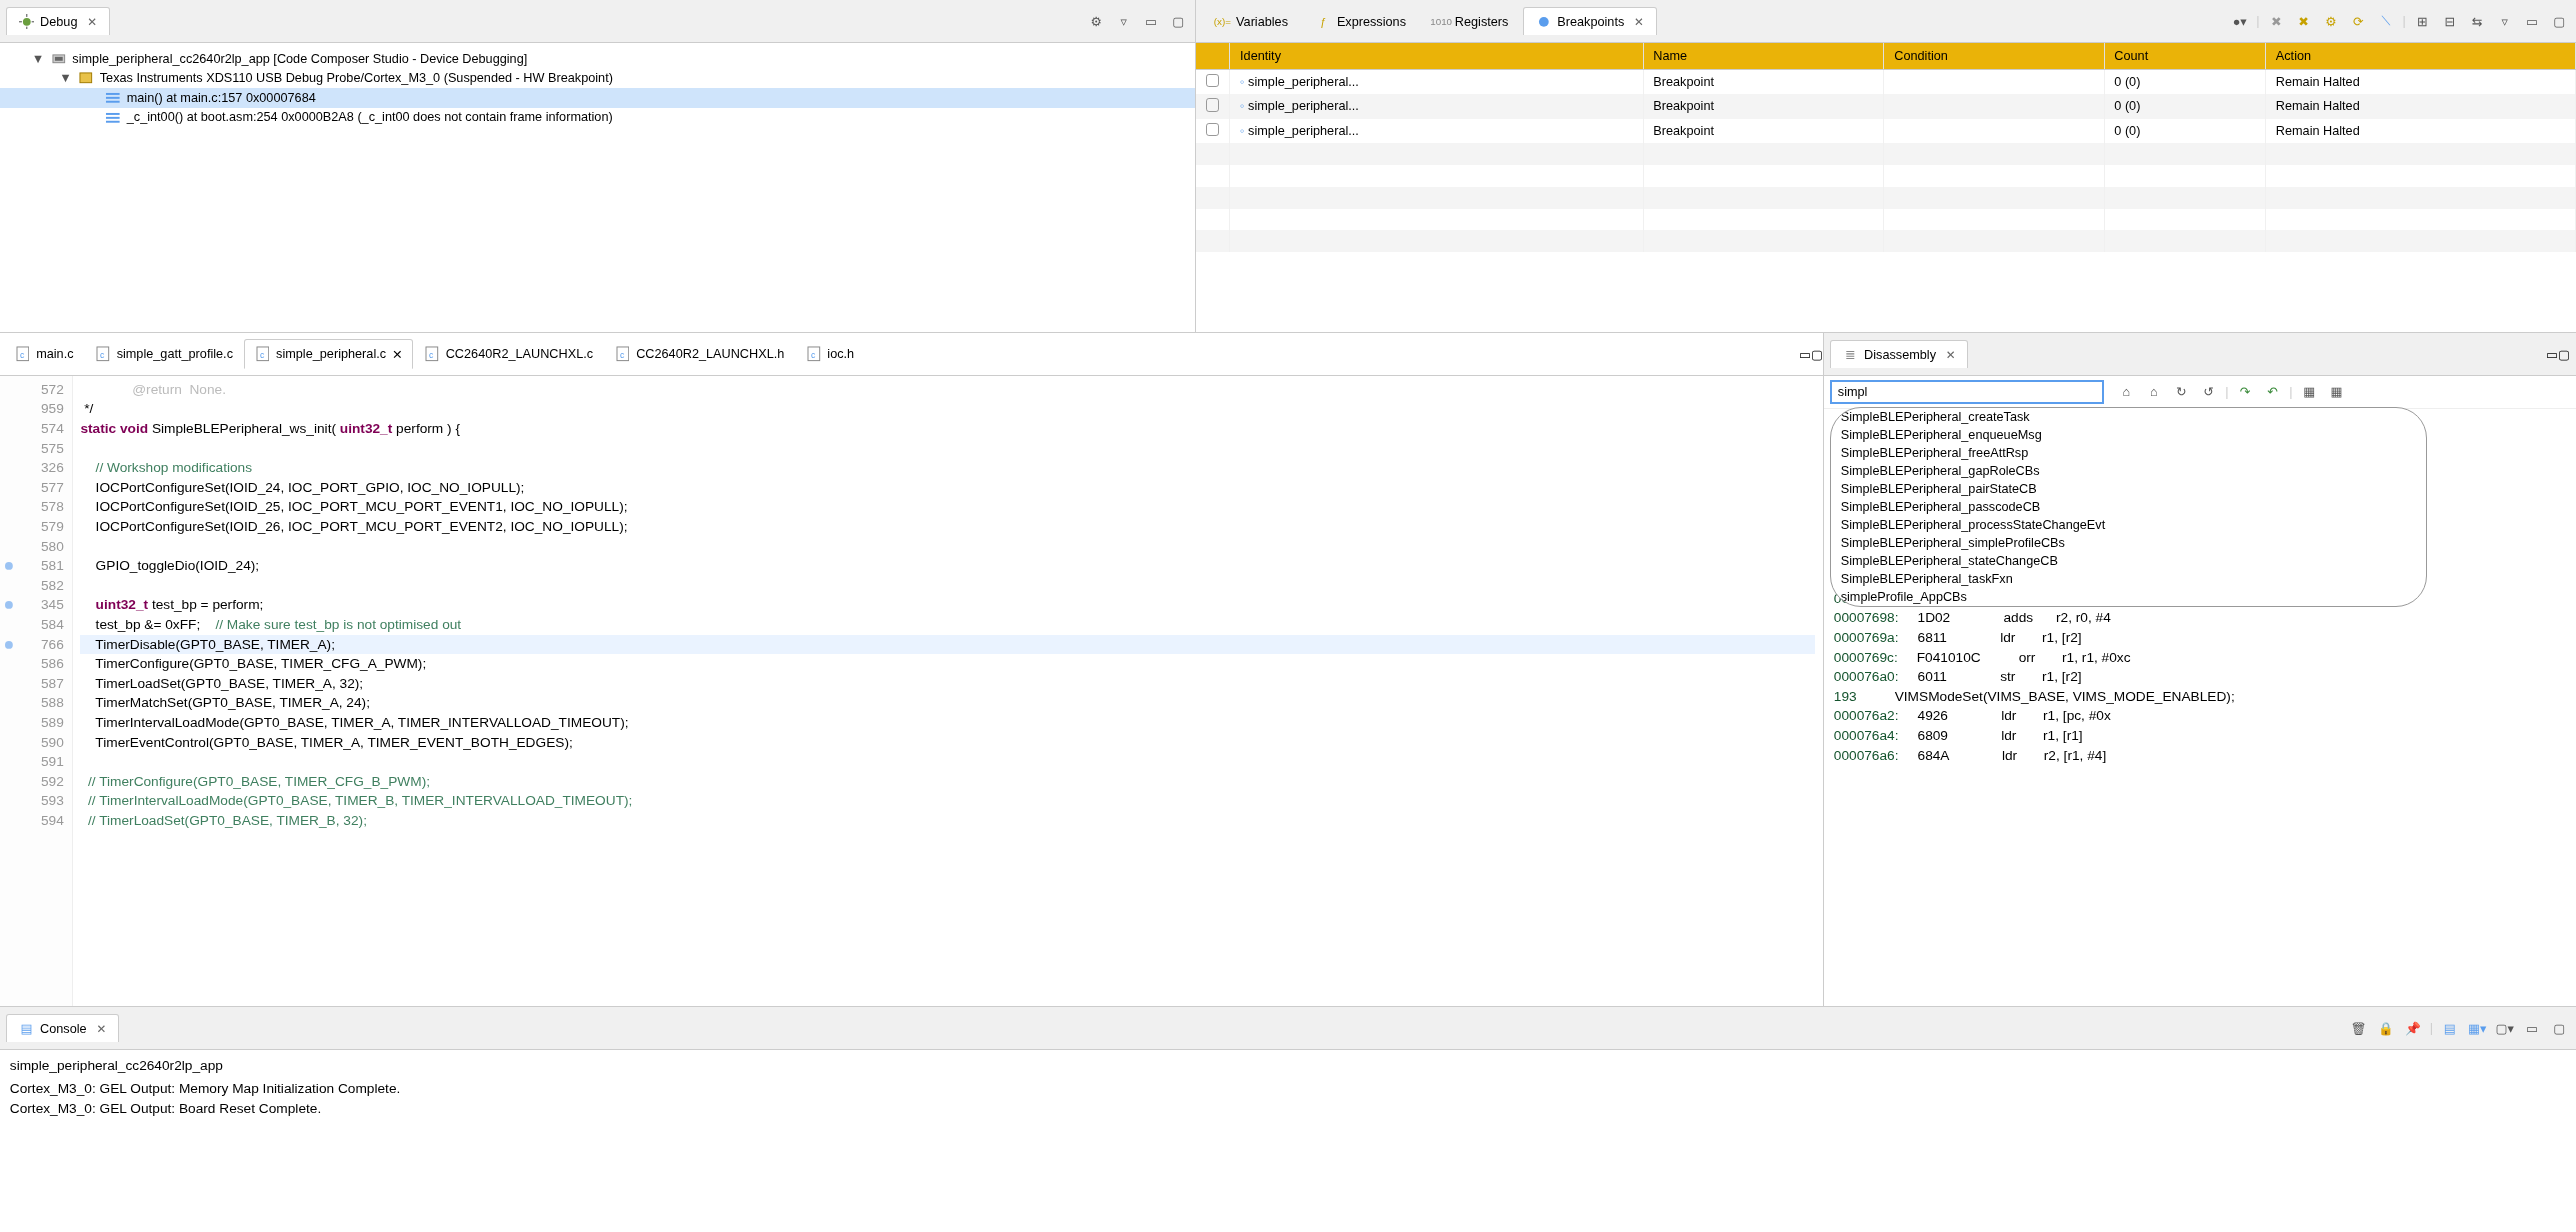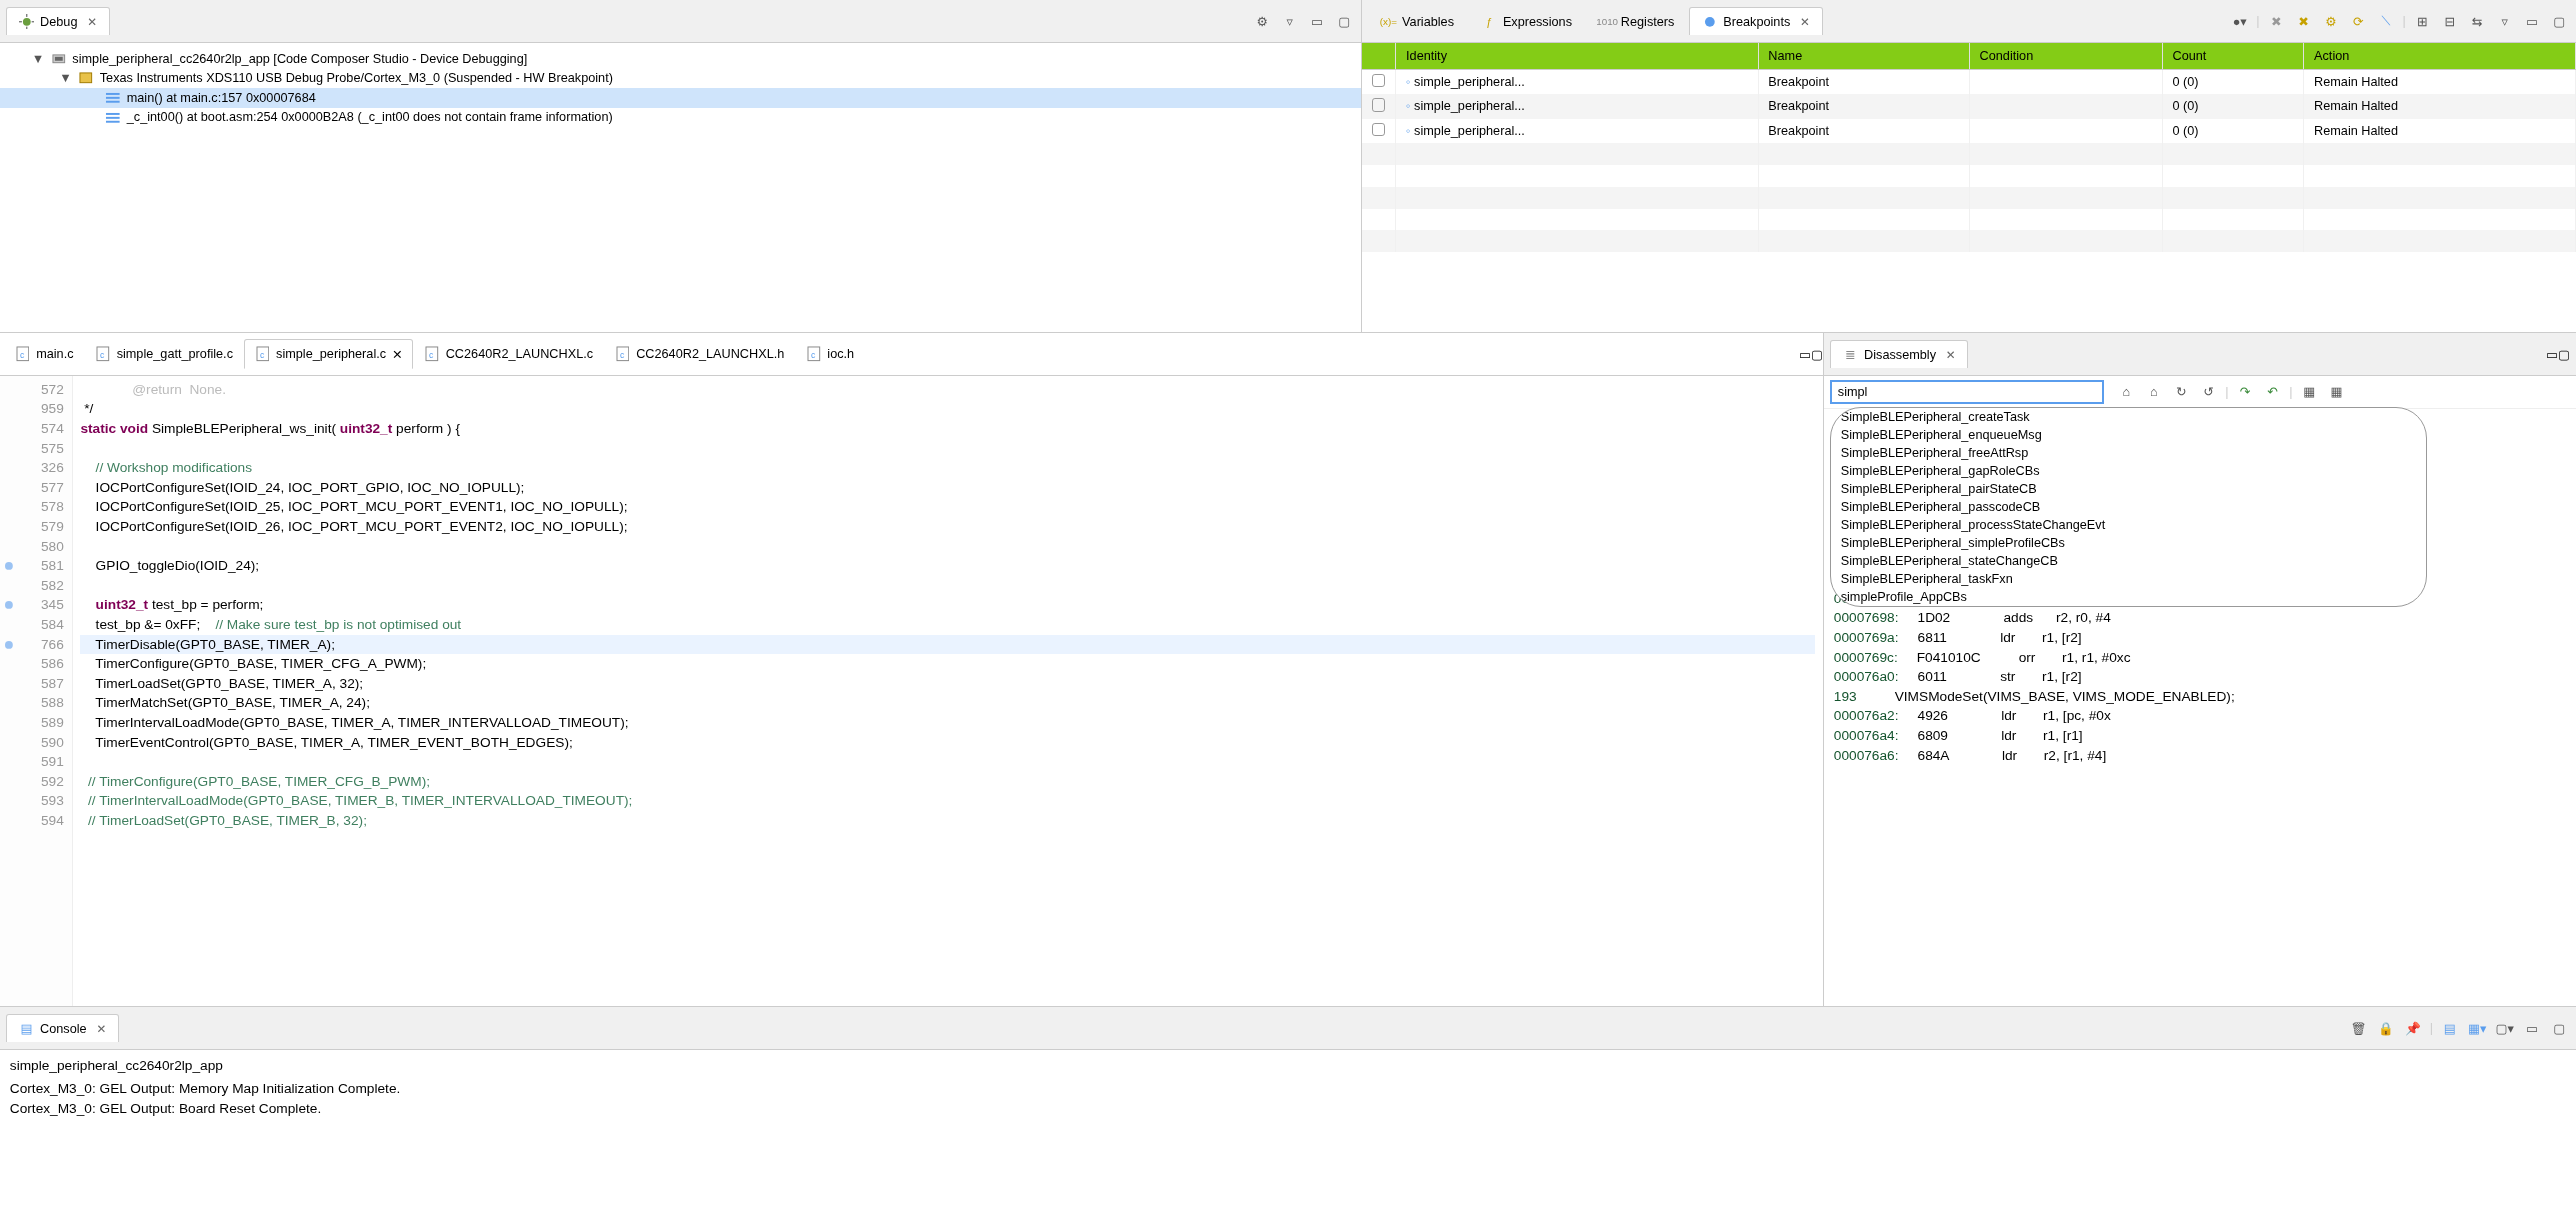--- a/index.html
+++ b/index.html
@@ -4,40 +4,40 @@
 <style>
 * { box-sizing: border-box; margin: 0; padding: 0; font-family: -apple-system, BlinkMacSystemFont, "Segoe UI", sans-serif; }
 body { background: #fff; font-size: 12.7px; color: #000; overflow: hidden; }
 
 .container { display: flex; flex-direction: column; width: 2576px; height: 1232px; transform-origin: top left; }
 .top-row { display: flex; height: 333px; border-bottom: 1px solid #ccc; }
 .editor-row { display: flex; flex: 1; min-height: 0; border-bottom: 1px solid #ccc; }
 .console-row { height: 225px; display: flex; flex-direction: column; }
 
 .panel { display: flex; flex-direction: column; background: #fff; }
-.panel-left { width: 1362px; border-right: 1px solid #ccc; }
+.panel-left { width: 1196px; border-right: 1px solid #ccc; }
 .panel-right { flex: 1; }
 
 .tab-bar { display: flex; align-items: center; height: 43px; background: #f0f0f0; border-bottom: 1px solid #ccc; padding: 0 5.9px; }
 .tab-bar .spacer { flex: 1; }
 .tab { display: inline-flex; align-items: center; gap: 5.9px; padding: 5.9px 11.7px; background: #fff; border: 1px solid #ccc; border-bottom: none; margin-right: 2px; border-radius: 2.9px 2.9px 0 0; cursor: pointer; white-space: nowrap; }
 .tab.inactive { background: #f0f0f0; border-color: transparent; }
 .tab .close-x { color: #666; font-size: 11.7px; margin-left: 3.9px; }
 .icon-sm { width: 15.6px; height: 15.6px; display:inline-flex; align-items:center; justify-content:center; }
 .toolbar-icons { display:flex; gap:5.9px; align-items:center; }
 .toolbar-icons .tbtn { width:21.5px; height:21.5px; display:inline-flex; align-items:center; justify-content:center; color:#555; cursor:pointer; }
 
 .tree { padding: 5.9px 0; font-family: -apple-system, sans-serif; font-size: 12.7px; }
 .tree-row { display:flex; align-items:center; gap:5.9px; padding: 2px 7.8px; white-space:nowrap; }
 .tree-row.sel { background: #cfe4fb; }
 .tree-indent { display:inline-block; }
 .disclosure { width:13.7px; display:inline-block; text-align:center; color:#555; }
 
 .bp-table { width:100%; border-collapse: collapse; font-size: 12.7px; }
-.bp-table th { text-align:left; font-weight:400; padding: 5.9px 9.8px; border-right:1px solid #e0e0e0; border-bottom:1px solid #ccc; background:#84cc16; }
+.bp-table th { text-align:left; font-weight:400; padding: 5.9px 9.8px; border-right:1px solid #e0e0e0; border-bottom:1px solid #ccc; background:#eab308; }
 .bp-table td { padding: 3.9px 9.8px; border-right:1px solid #f0f0f0; }
 .bp-table tr:nth-child(even) td { background:#f4f4f4; }
 .bp-checkbox { width:13.7px; height:13.7px; border:1px solid #999; border-radius:2.9px; display:inline-block; }
 
 .editor-tabs { display:flex; align-items:center; height:43px; border-bottom:1px solid #ccc; padding-left:3.9px; overflow:hidden; }
 .editor-tabs .etab { display:inline-flex; align-items:center; gap:5.9px; padding:5.9px 9.8px; border:1px solid transparent; cursor:pointer; white-space:nowrap; }
 .editor-tabs .etab.active { background:#fff; border:1px solid #ccc; border-bottom:1px solid #fff; border-radius:2.9px 2.9px 0 0; }
 .editor-tabs .spacer { flex:1; }
 
 .editor-body { flex:1; display:flex; overflow:hidden; font-family: Menlo, Monaco, Consolas, monospace; font-size: 13.7px; line-height: 19.6px; }

